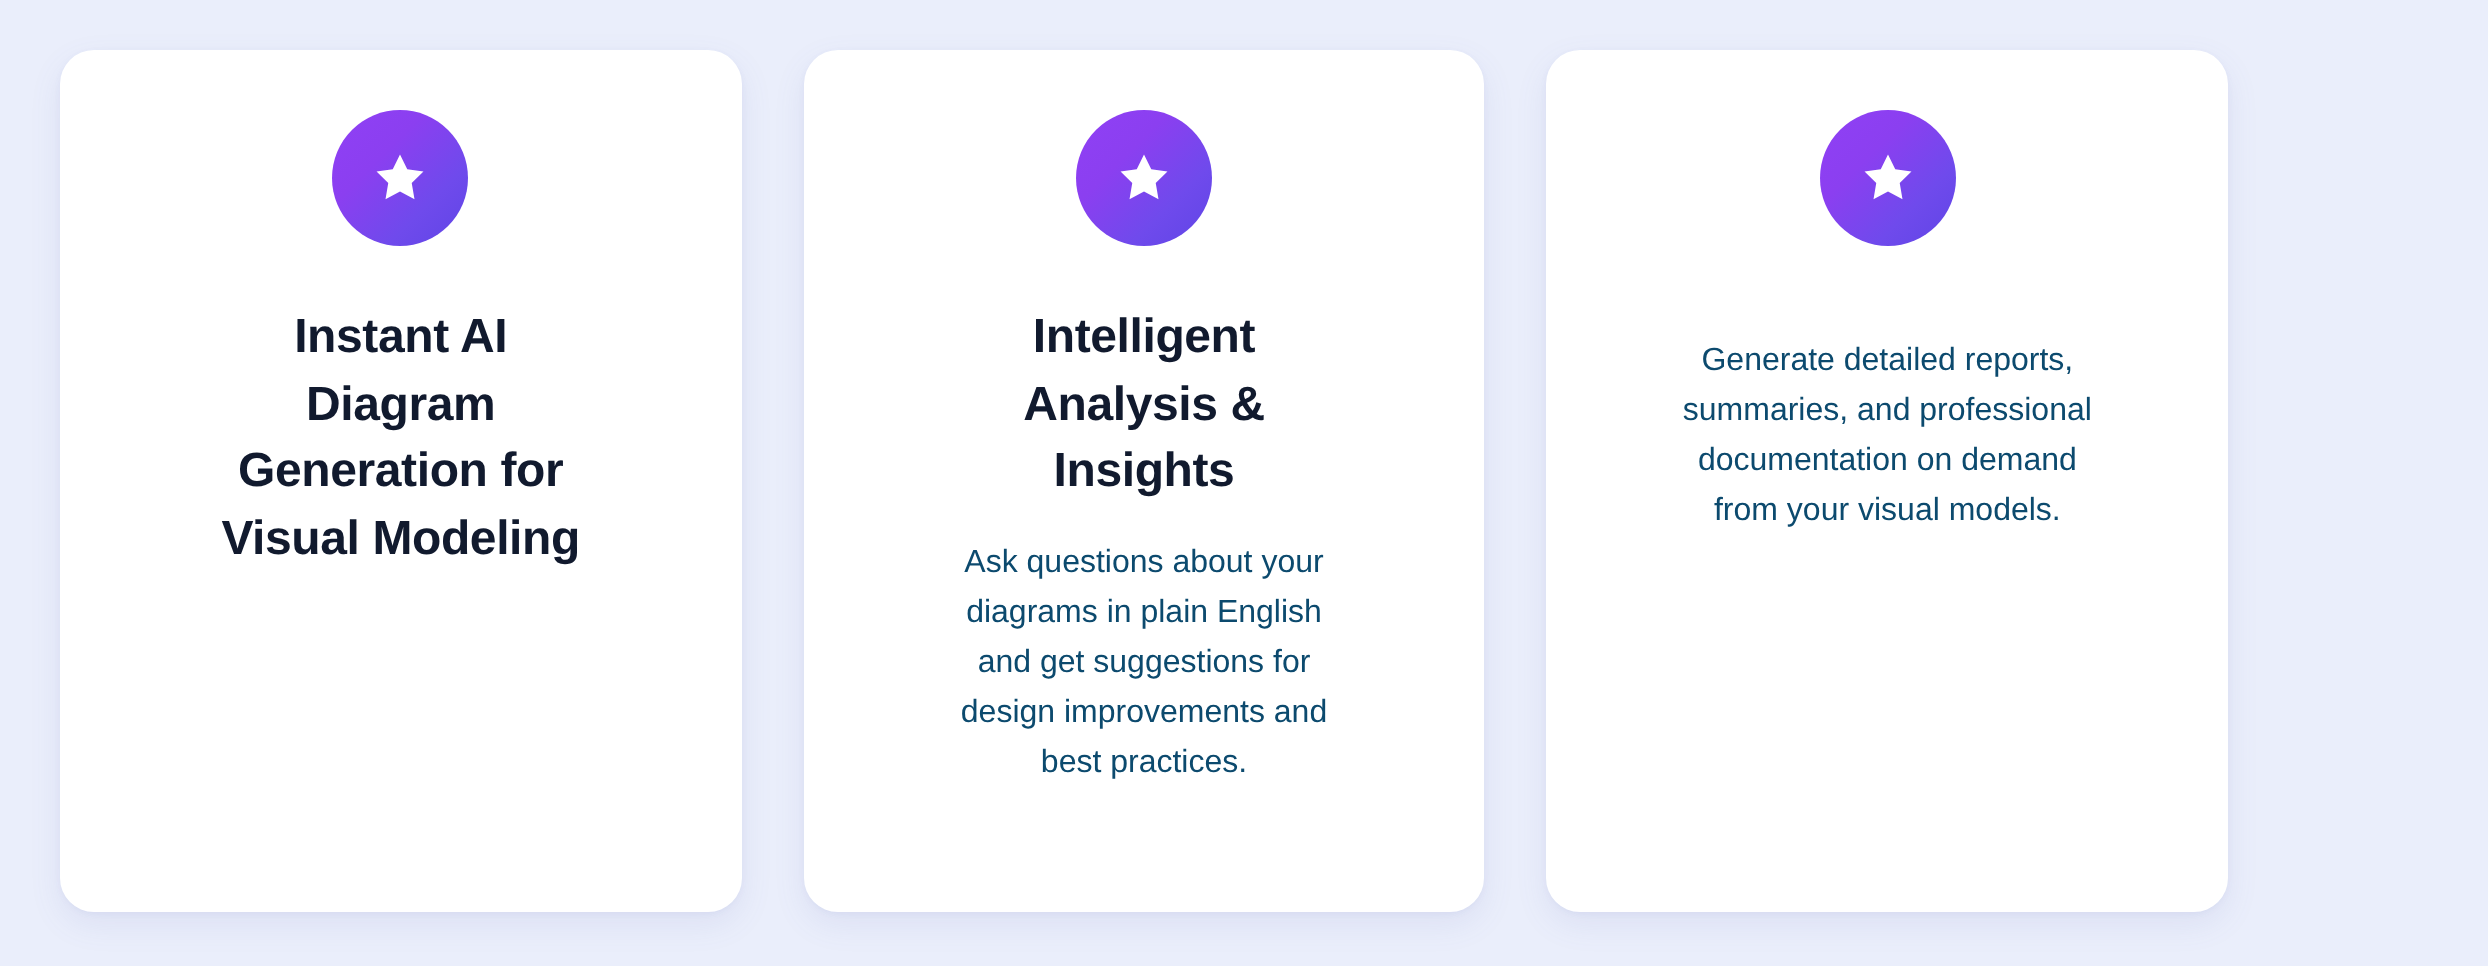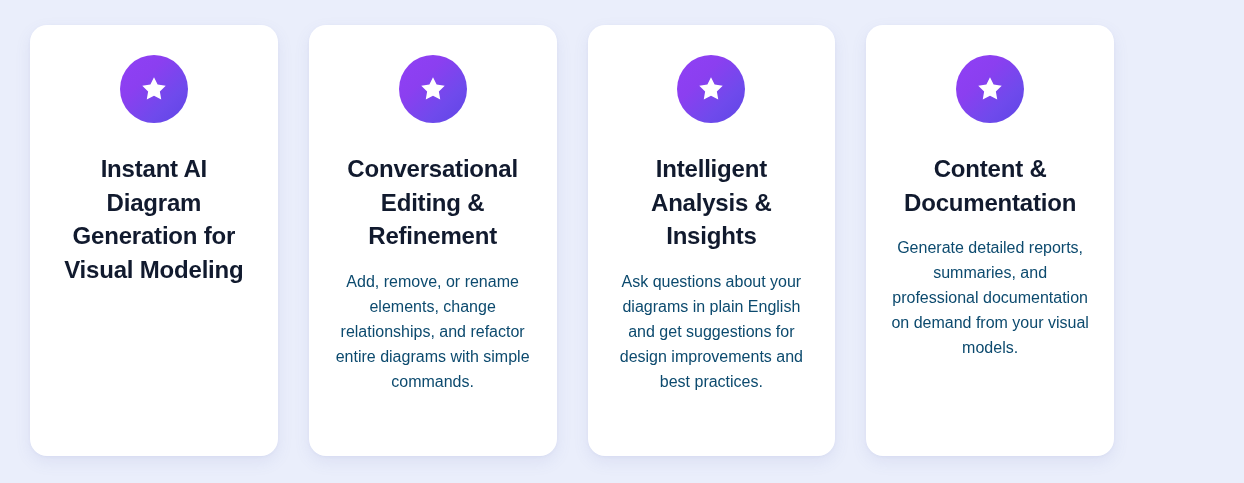--- a/index.html
+++ b/index.html
@@ -93,43 +93,33 @@
 
   <div class="feature-card card-1">
     <div class="card-icon">
       <svg width="30" height="30" viewBox="0 0 24 24" aria-hidden="true">
         <path fill="#ffffff" d="M12 2.6l2.9 5.88 6.49.95-4.7 4.58 1.11 6.46L12 17.42l-5.8 3.05 1.1-6.46-4.69-4.58 6.49-.95L12 2.6z"></path>
       </svg>
     </div>
     <h3 class="card-title">Instant AI Diagram Generation for Visual Modeling</h3>
   </div>
 
-  <div class="feature-card card-2">
-    <div class="card-icon">
-      <svg width="30" height="30" viewBox="0 0 24 24" aria-hidden="true">
-        <path fill="#ffffff" d="M12 2.6l2.9 5.88 6.49.95-4.7 4.58 1.11 6.46L12 17.42l-5.8 3.05 1.1-6.46-4.69-4.58 6.49-.95L12 2.6z"></path>
-      </svg>
-    </div>
-    <h3 class="card-title">Conversational Editing &amp; Refinement</h3>
-    <p class="card-desc">Add, remove, or rename elements, change relationships, and refactor entire diagrams with simple commands.</p>
-  </div>
 
   <div class="feature-card card-3">
     <div class="card-icon">
       <svg width="30" height="30" viewBox="0 0 24 24" aria-hidden="true">
         <path fill="#ffffff" d="M12 2.6l2.9 5.88 6.49.95-4.7 4.58 1.11 6.46L12 17.42l-5.8 3.05 1.1-6.46-4.69-4.58 6.49-.95L12 2.6z"></path>
       </svg>
     </div>
     <h3 class="card-title">Intelligent Analysis &amp; Insights</h3>
     <p class="card-desc">Ask questions about your diagrams in plain English and get suggestions for design improvements and best practices.</p>
   </div>
 
   <div class="feature-card card-4">
     <div class="card-icon">
       <svg width="30" height="30" viewBox="0 0 24 24" aria-hidden="true">
         <path fill="#ffffff" d="M12 2.6l2.9 5.88 6.49.95-4.7 4.58 1.11 6.46L12 17.42l-5.8 3.05 1.1-6.46-4.69-4.58 6.49-.95L12 2.6z"></path>
       </svg>
     </div>
-    <h3 class="card-title">Content &amp; Documentation</h3>
     <p class="card-desc">Generate detailed reports, summaries, and professional documentation on demand from your visual models.</p>
   </div>
 
 </div>
 
 </body></html>

